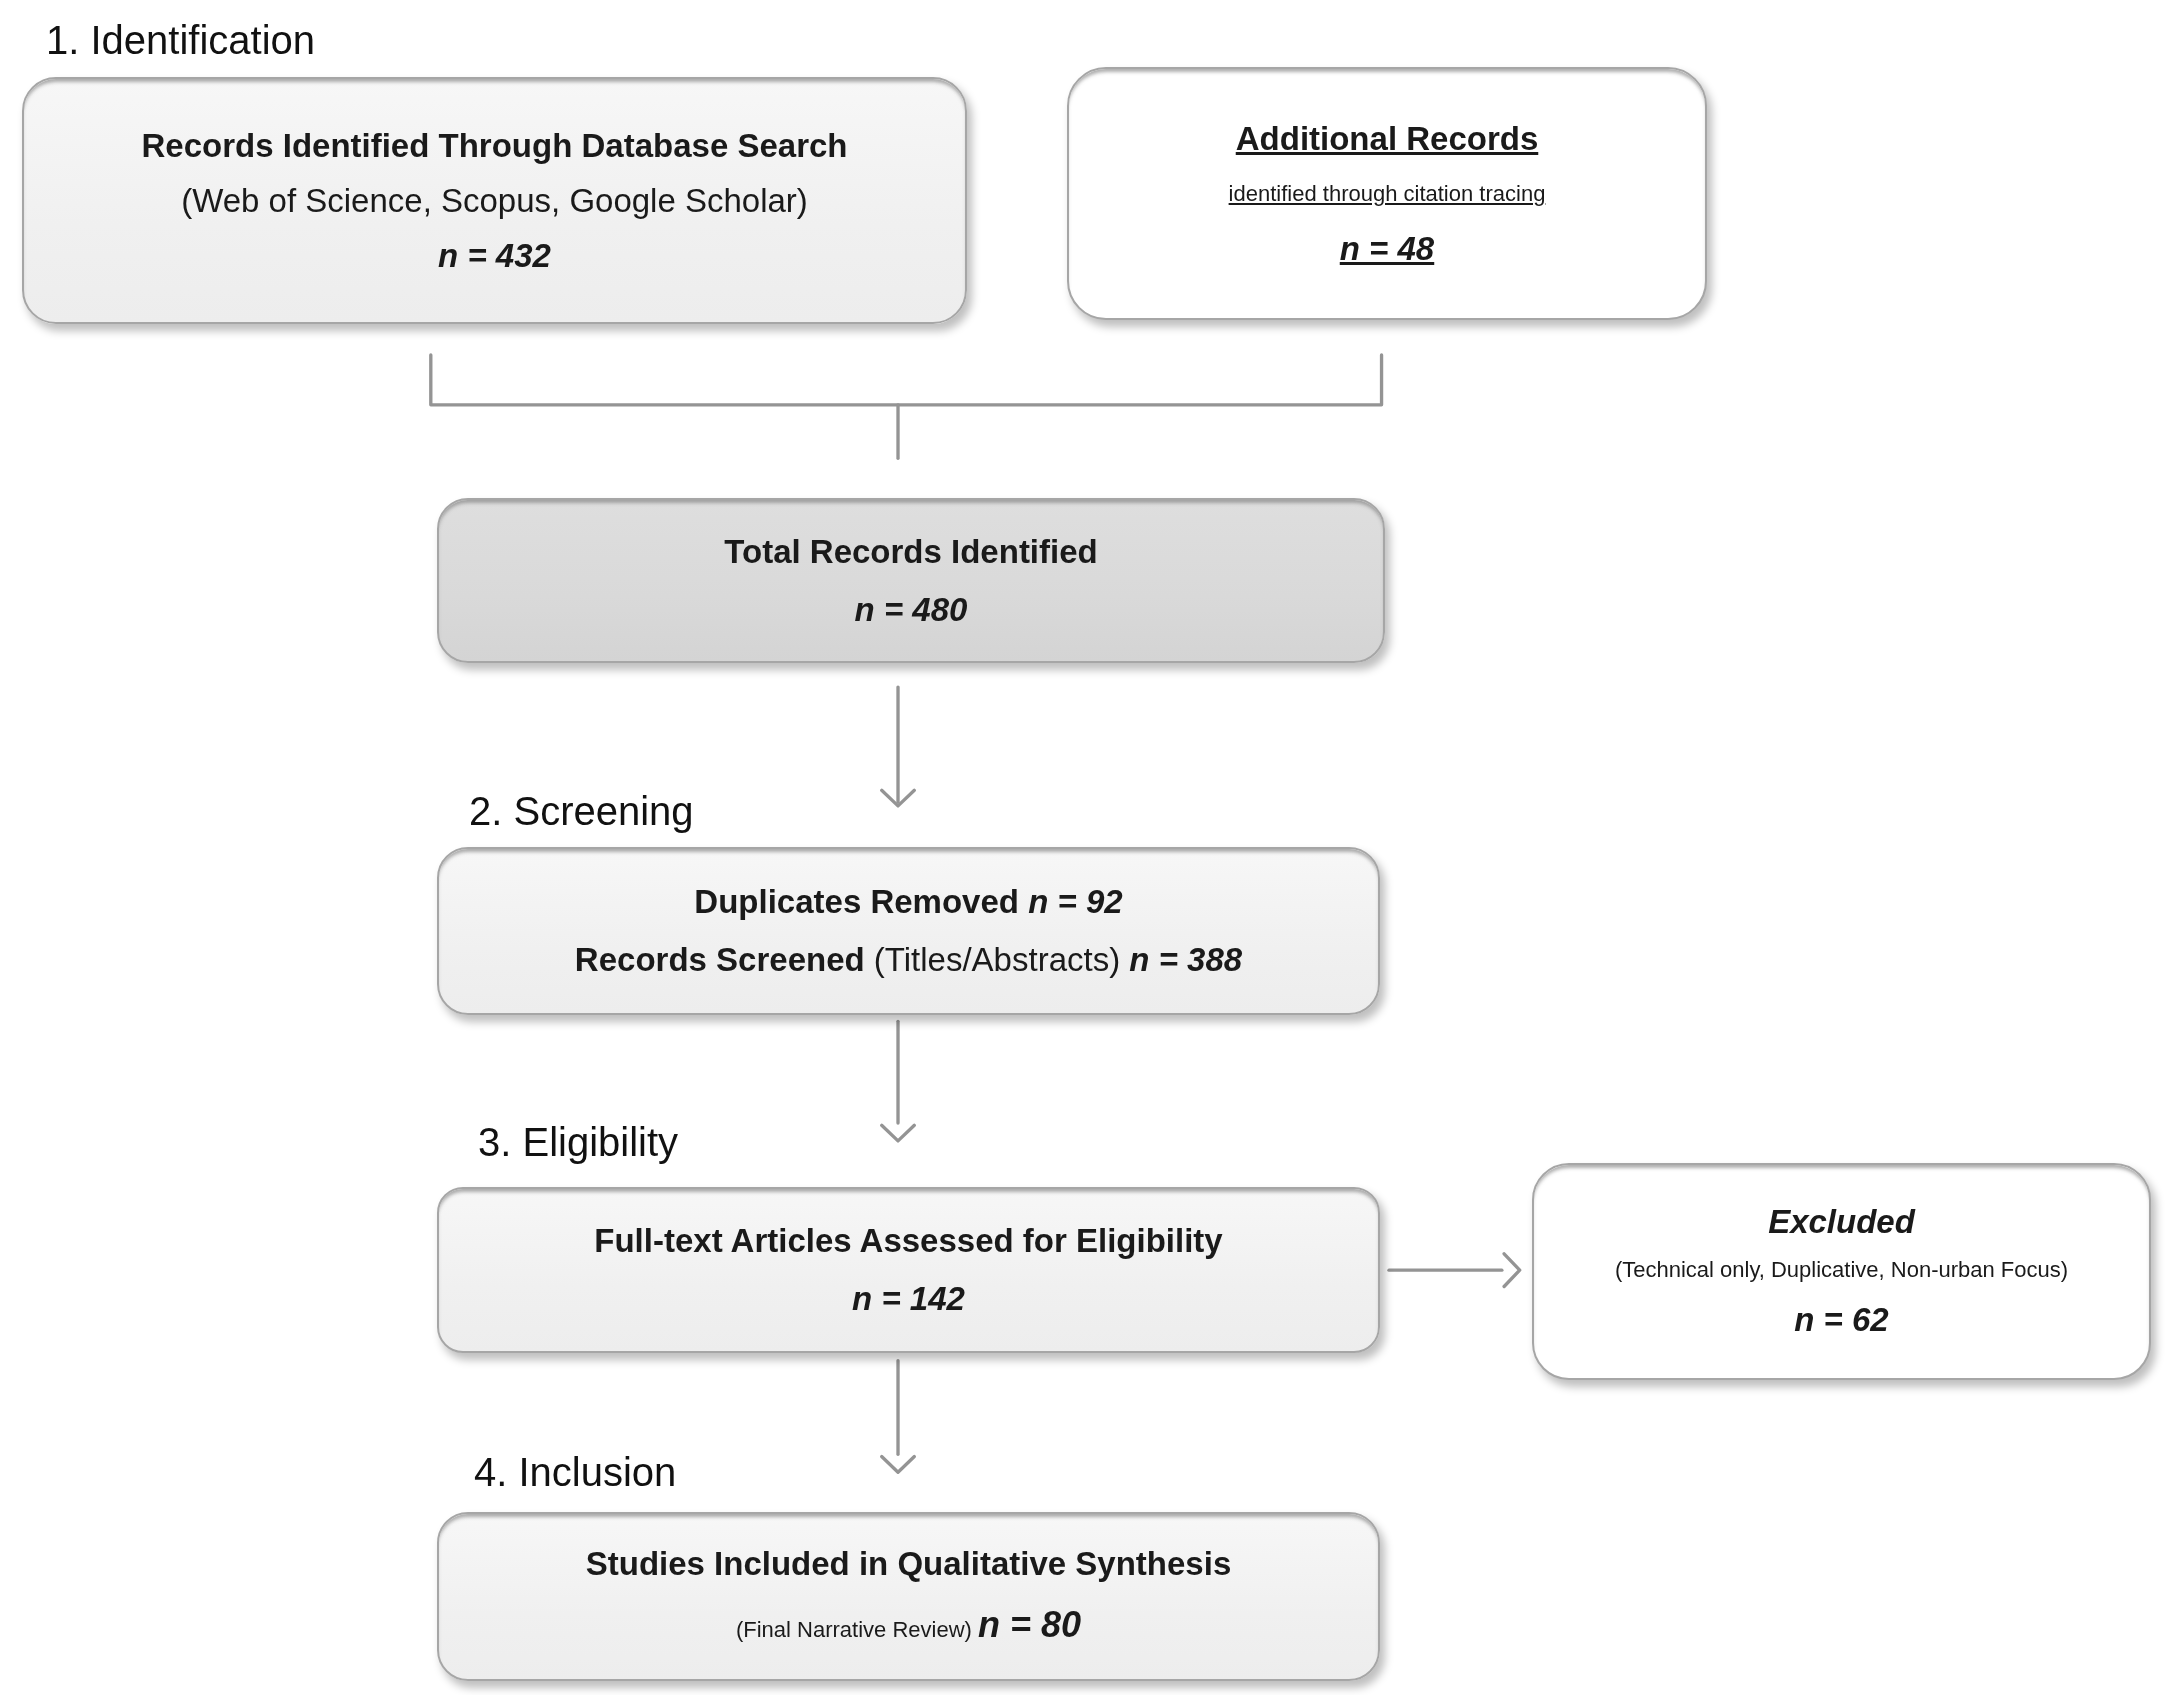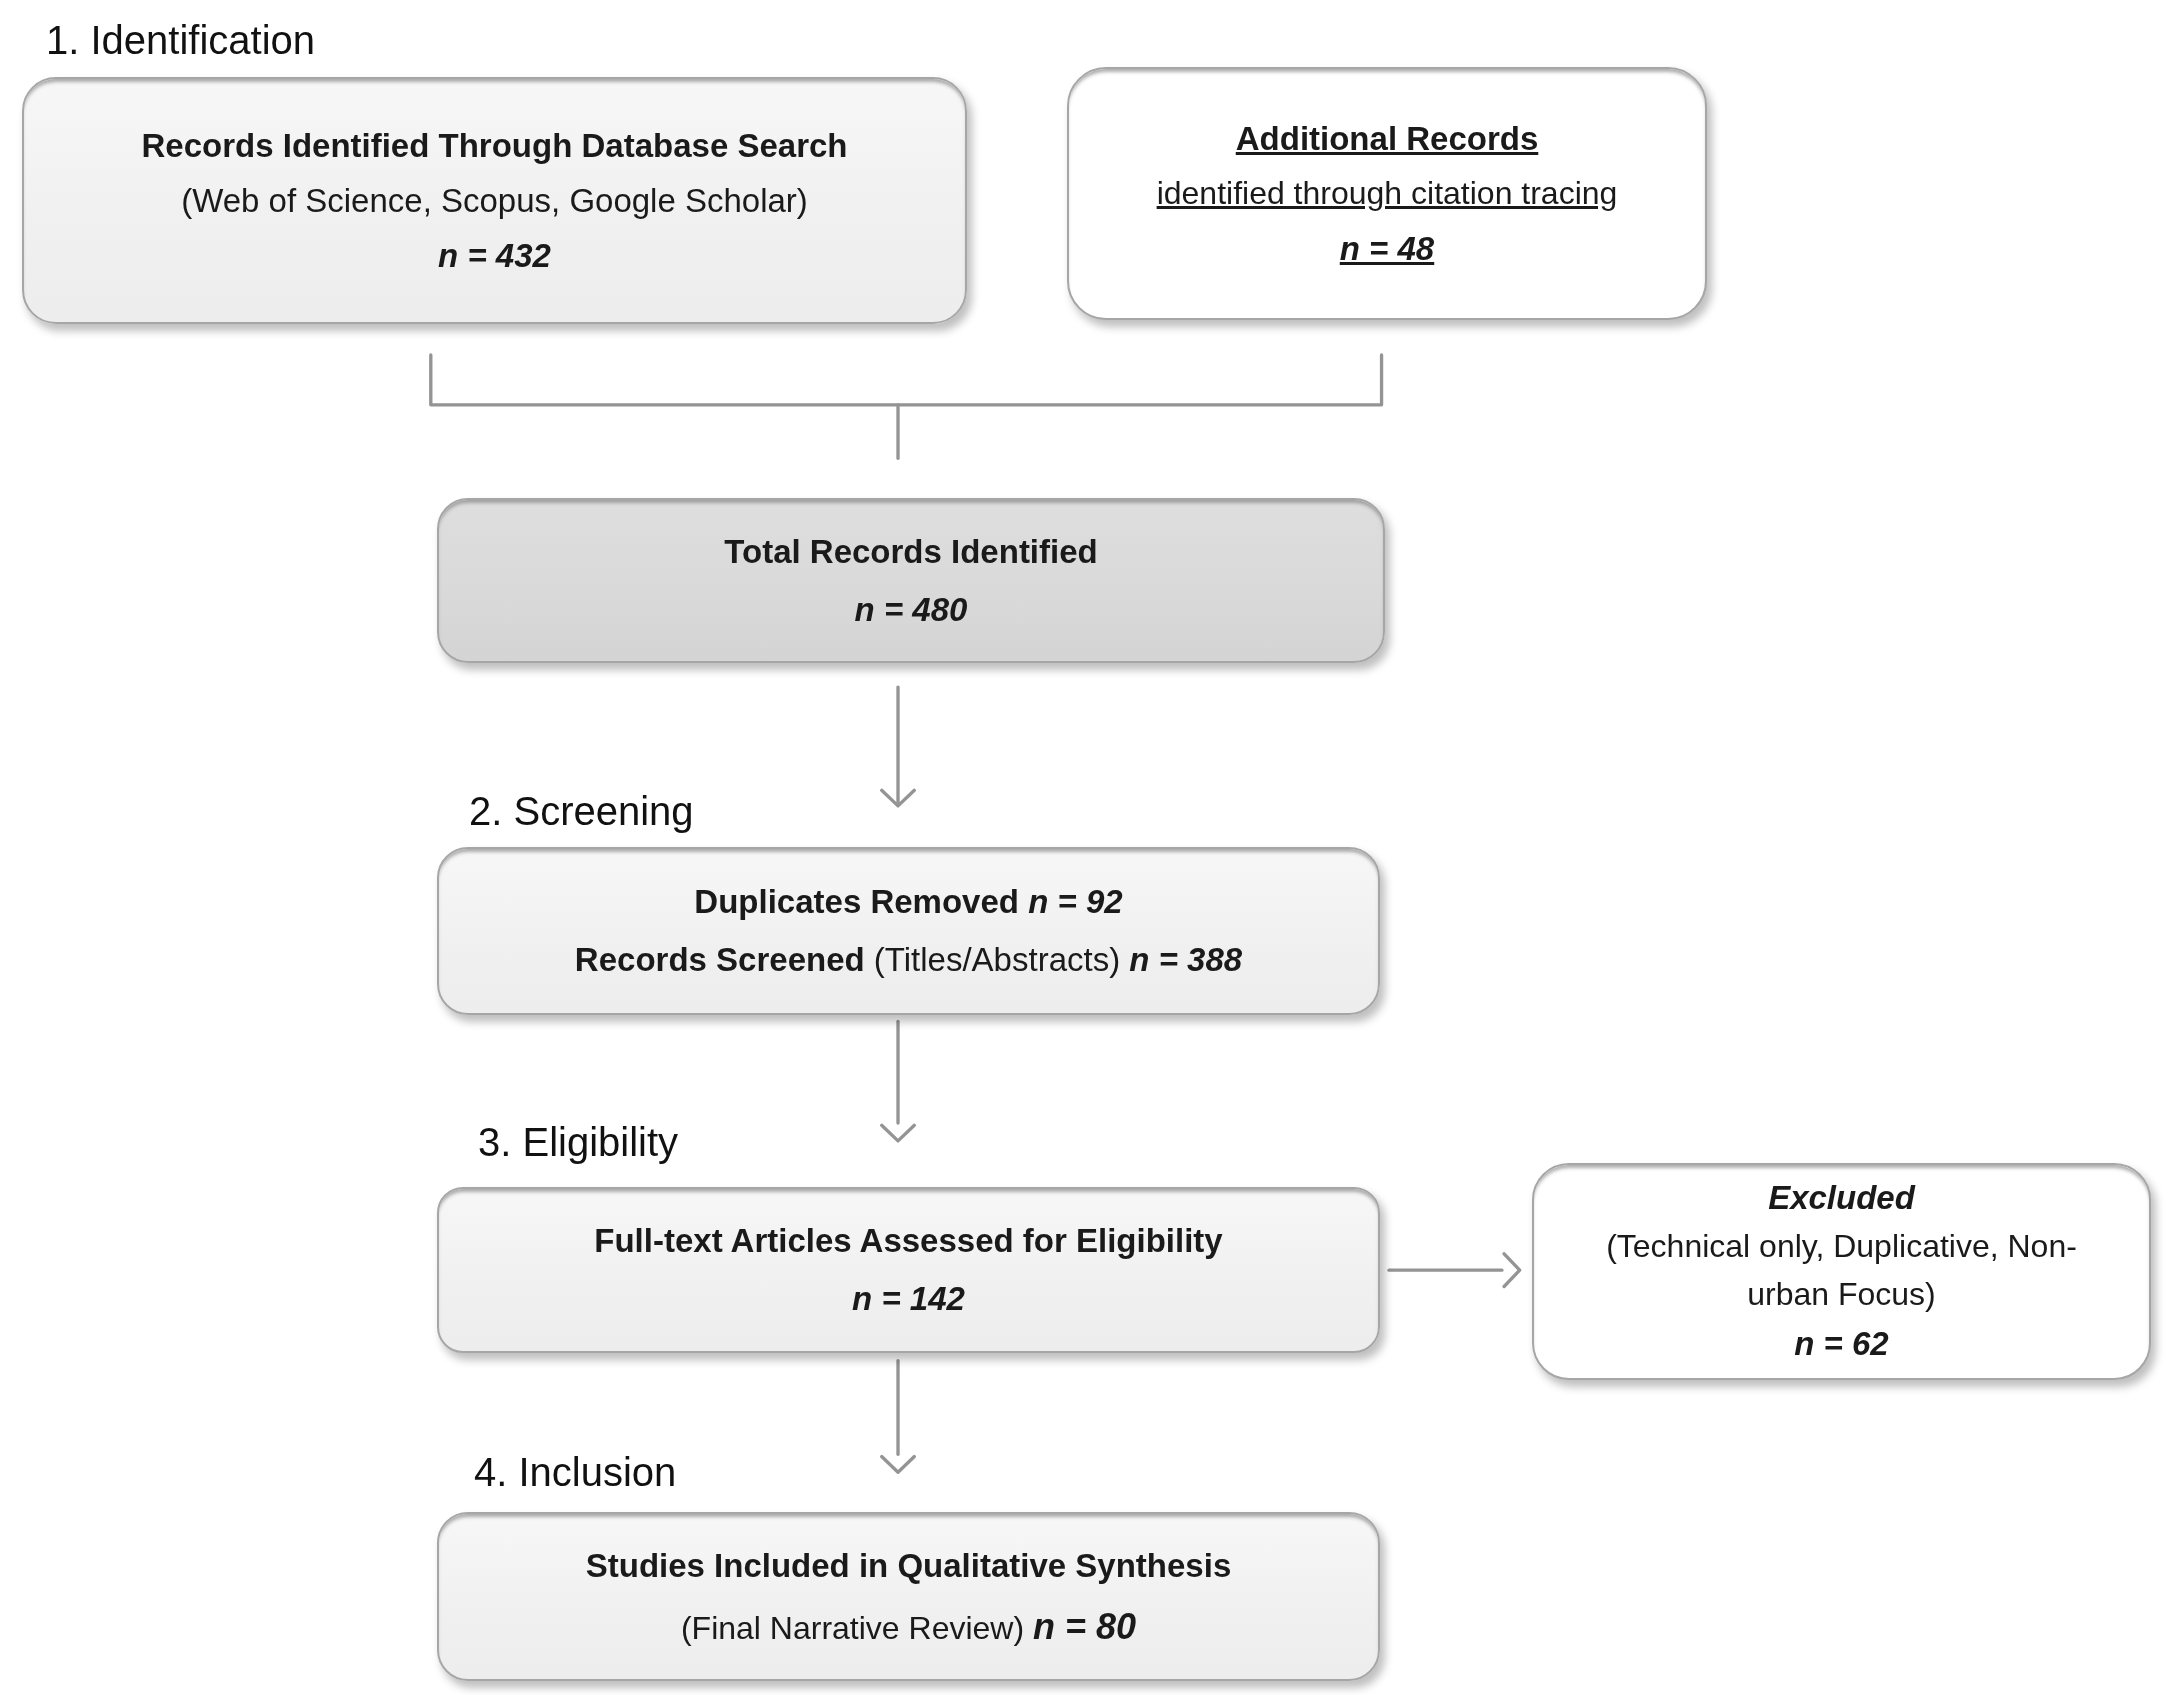--- a/index.html
+++ b/index.html
@@ -33,21 +33,21 @@
     padding:7.4px 45px;
   }
   .box.light{background:linear-gradient(180deg,#f7f7f7 0%,#f0f0f0 60%,#ededed 100%);}
   .box.white{background:#ffffff;}
   .box.total{background:linear-gradient(180deg,#dedede 0%,#d9d9d9 60%,#d4d4d4 100%);}
   .line{line-height:55px;font-size:33px;}
   .t-bold{font-weight:bold;}
   .t-reg{font-weight:normal;}
   .t-count{font-style:italic;font-weight:600;}
   .t-bolditalic{font-weight:bold;font-style:italic;}
-  .sub-small{font-size:32px;}
+  .sub-small{font-size:22px;}
   #connectors{position:absolute;left:0;top:0;}
 </style>
 </head>
 <body>
 
 <div id="canvas">
 
   <div class="section-label" style="left:46px;top:18px;">1. Identification</div>
   <div class="section-label" style="left:469px;top:789px;">2. Screening</div>
   <div class="section-label" style="left:478px;top:1120px;">3. Eligibility</div>

